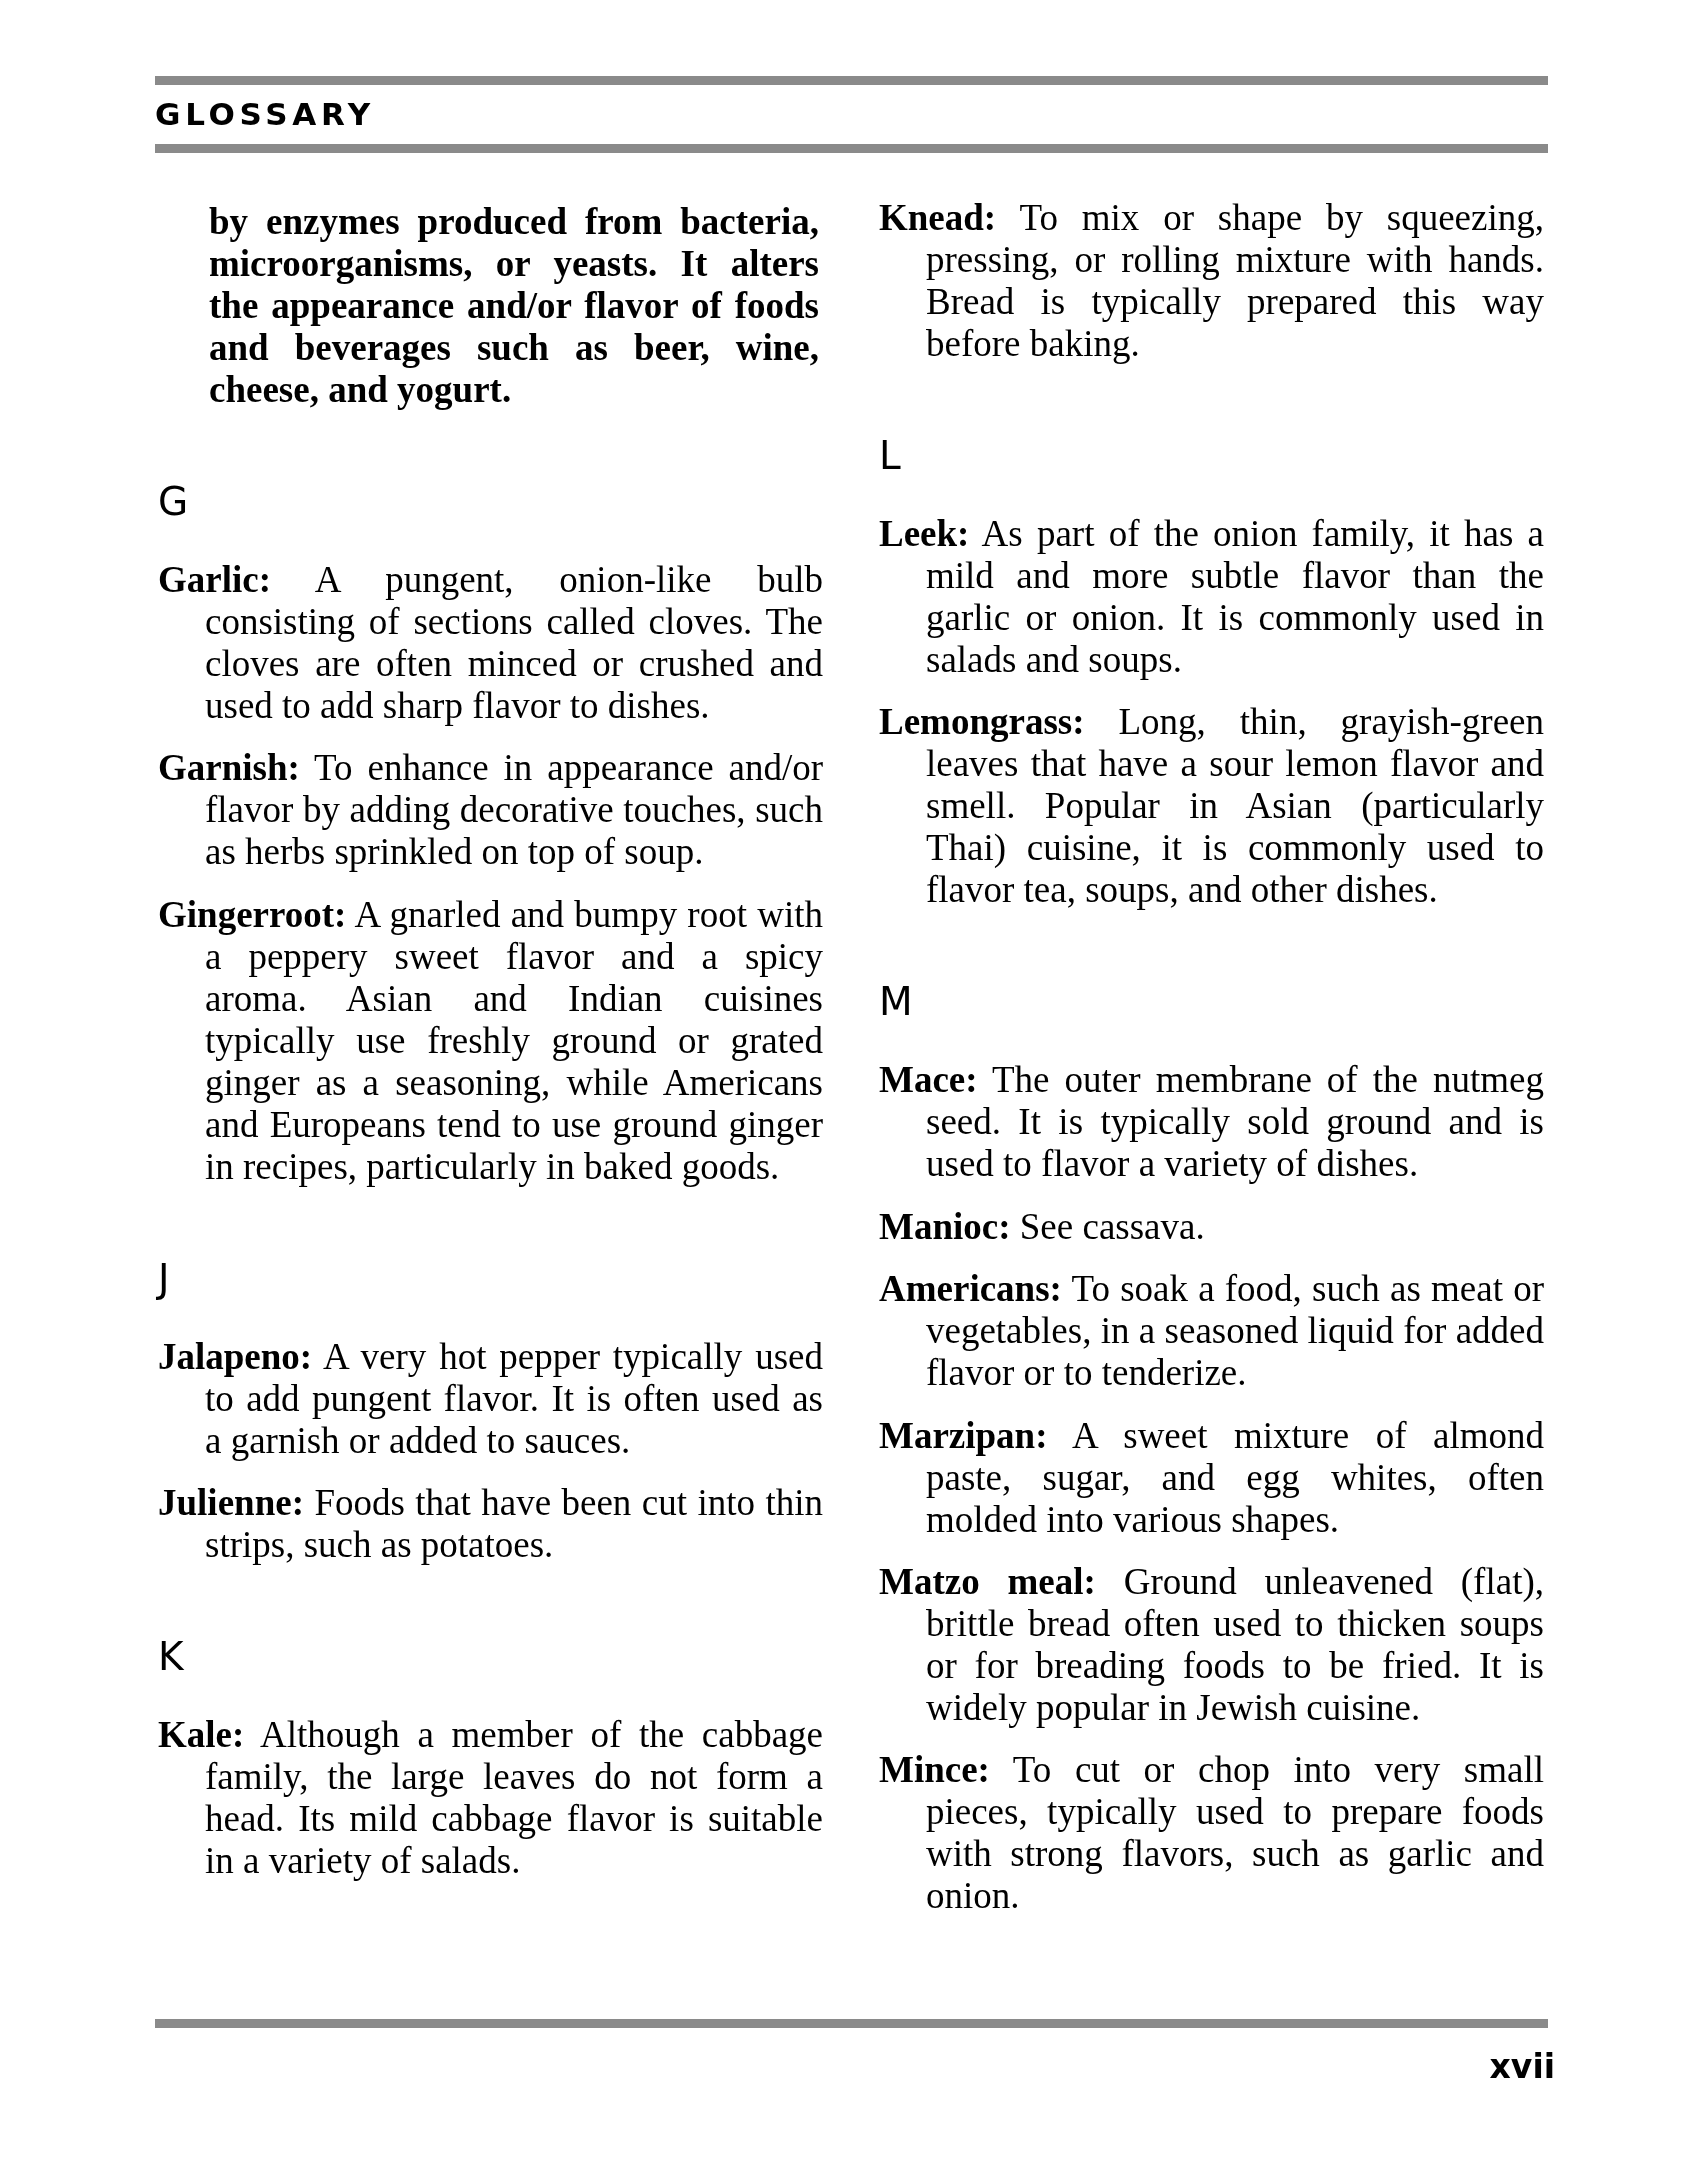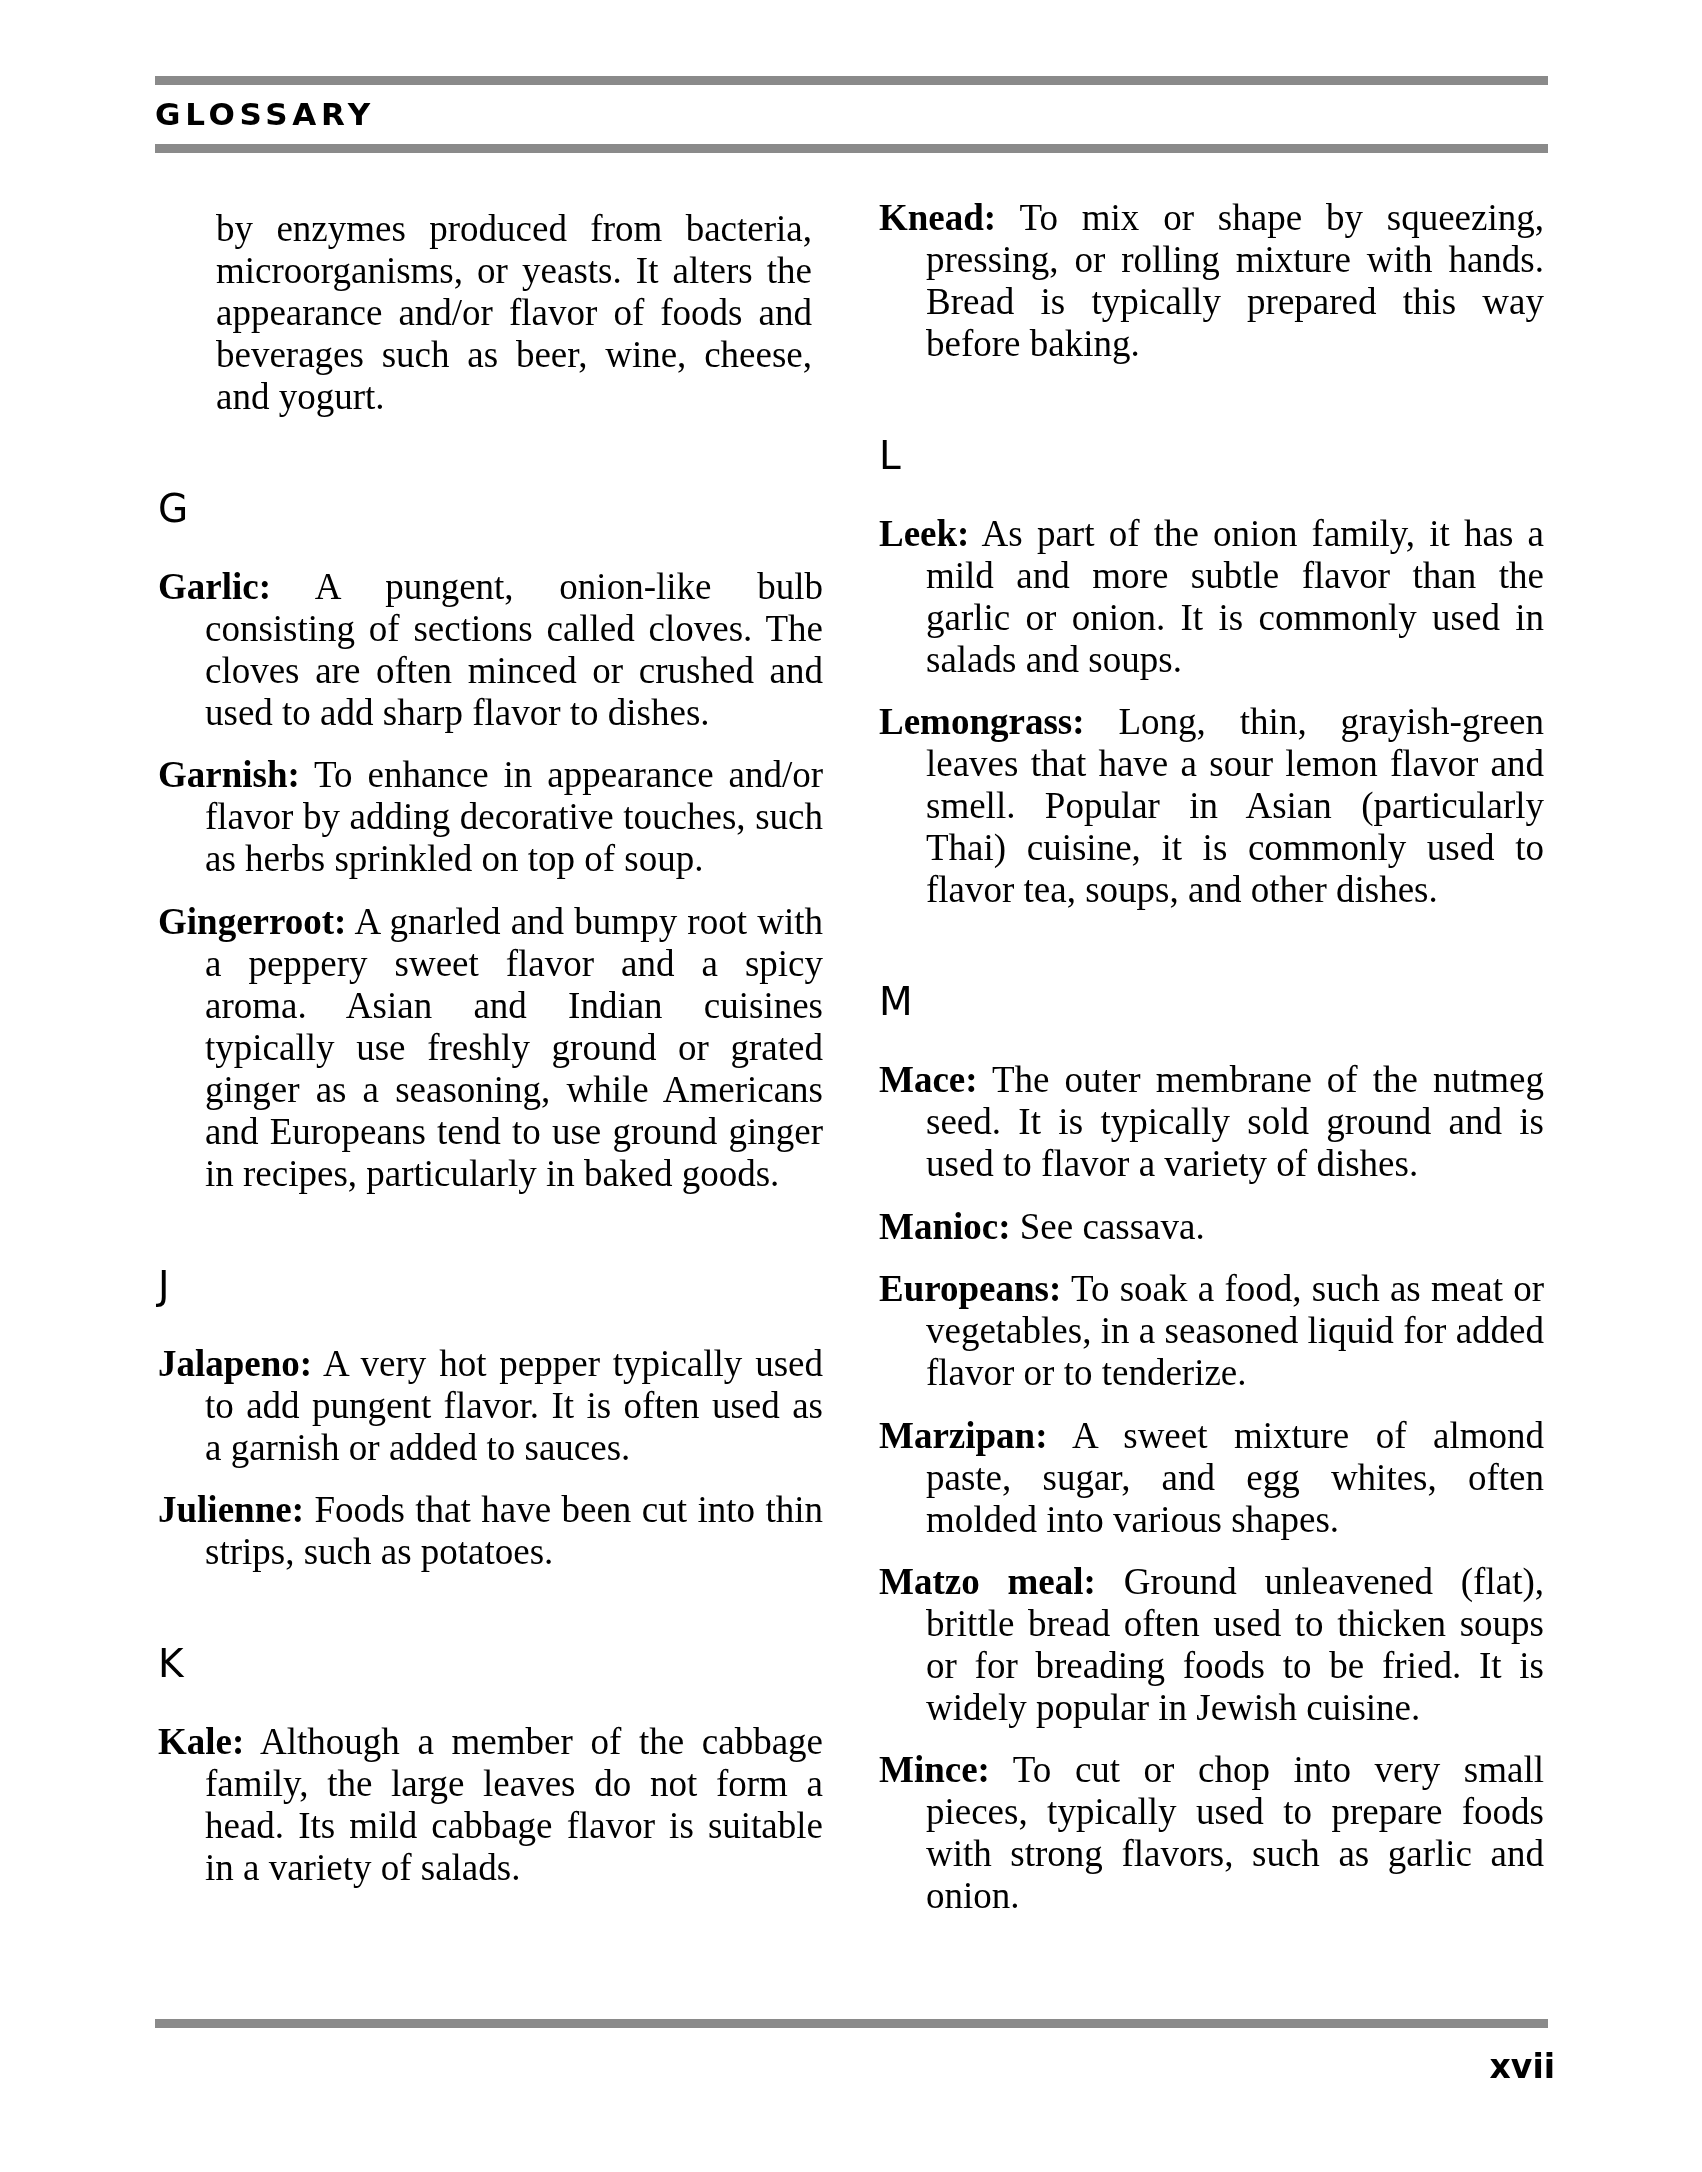--- a/index.html
+++ b/index.html
@@ -15,21 +15,21 @@
   }
   .folio {
     position: absolute; top: 2045px; right: 148px;
     font-family: "DejaVu Sans", sans-serif; font-weight: bold; font-size: 33px; line-height: 44px;
   }
   .col { position: absolute; width: 665px; font-family: "Liberation Serif", serif; font-size: 37px; line-height: 42px; }
   .col.left { left: 158px; top: 197px; }
   .col.right { left: 879px; top: 197px; }
   .entry { padding-left: 47px; text-indent: -47px; text-align: justify; margin: 0 0 20.4px 0; }
   .entry .term { font-weight: bold; }
-  .cont { padding-left: 47px; text-align: justify; margin: 11px; }
+  .cont { padding-left: 47px; text-align: justify; margin: 4px; font-weight: bold; }
   .letter {
     font-family: "DejaVu Sans", sans-serif; font-size: 39px; line-height: 47px;
     margin: 0; font-weight: normal;
   }
 </style>
 </head>
 <body>
 
 <div class="rule top1"></div>
 <div class="running-head">GLOSSARY</div>
@@ -54,21 +54,21 @@
 <div class="col right">
   <p class="entry"><span class="term">Knead:</span> <span>To mix or shape by squeezing, pressing, or rolling mixture with hands. Bread is typically prepared this way before baking.</span></p>
 
   <h2 class="letter" style="margin-top:67px;margin-bottom:34px;">L</h2>
   <p class="entry"><span class="term">Leek:</span> <span>As part of the onion family, it has a mild and more subtle flavor than the garlic or onion. It is commonly used in salads and soups.</span></p>
   <p class="entry"><span class="term">Lemongrass:</span> <span>Long, thin, grayish-green leaves that have a sour lemon flavor and smell. Popular in Asian (particularly Thai) cuisine, it is commonly used to flavor tea, soups, and other dishes.</span></p>
 
   <h2 class="letter" style="margin-top:67px;margin-bottom:34px;">M</h2>
   <p class="entry"><span class="term">Mace:</span> <span>The outer membrane of the nutmeg seed. It is typically sold ground and is used to flavor a variety of dishes.</span></p>
   <p class="entry"><span class="term">Manioc:</span> <span>See cassava.</span></p>
-  <p class="entry"><span class="term">Europeans:</span> <span>To soak a food, such as meat or vegetables, in a seasoned liquid for added flavor or to tenderize.</span></p>
+  <p class="entry"><span class="term">Americans:</span> <span>To soak a food, such as meat or vegetables, in a seasoned liquid for added flavor or to tenderize.</span></p>
   <p class="entry"><span class="term">Marzipan:</span> <span>A sweet mixture of almond paste, sugar, and egg whites, often molded into various shapes.</span></p>
   <p class="entry"><span class="term">Matzo meal:</span> <span>Ground unleavened (flat), brittle bread often used to thicken soups or for breading foods to be fried. It is widely popular in Jewish cuisine.</span></p>
   <p class="entry"><span class="term">Mince:</span> <span>To cut or chop into very small pieces, typically used to prepare foods with strong flavors, such as garlic and onion.</span></p>
 </div>
 
 <div class="rule bottom"></div>
 <div class="folio">xvii</div>
 
 
 </body></html>

